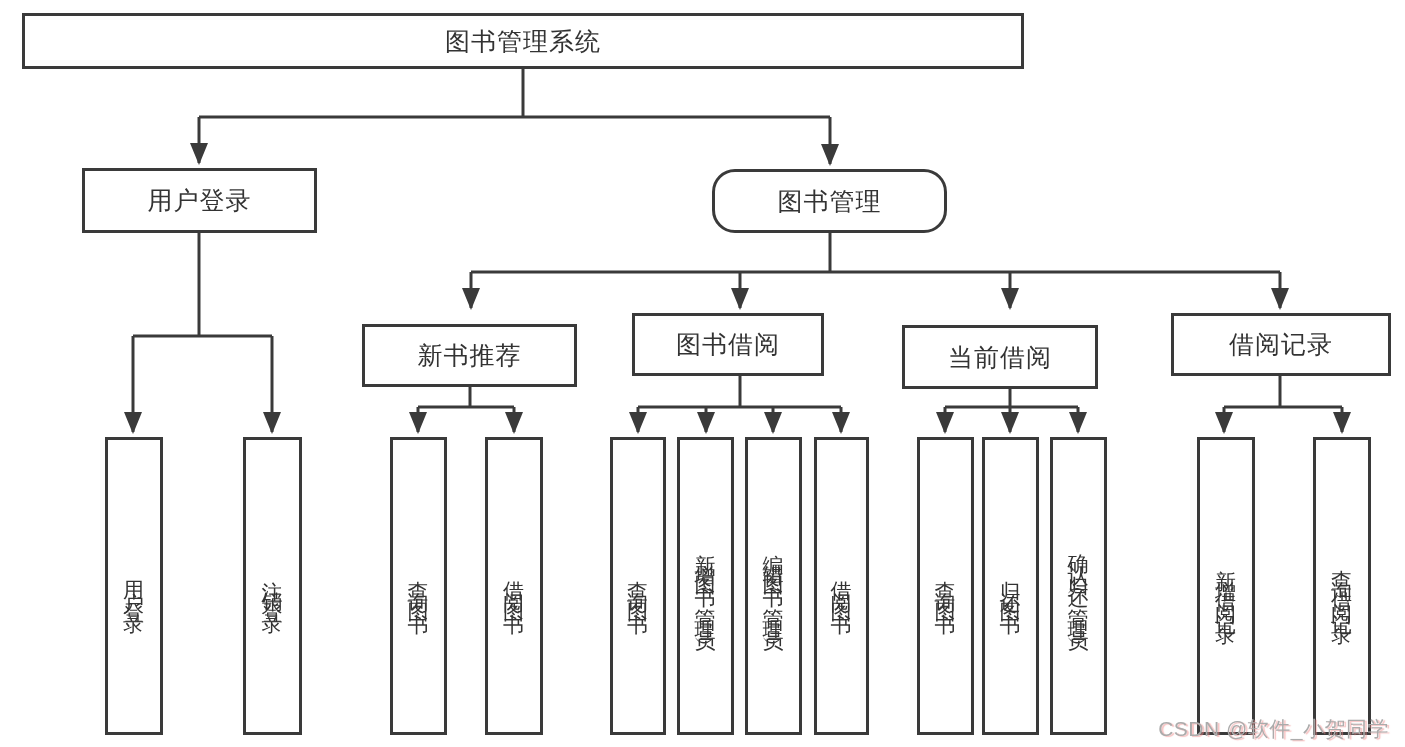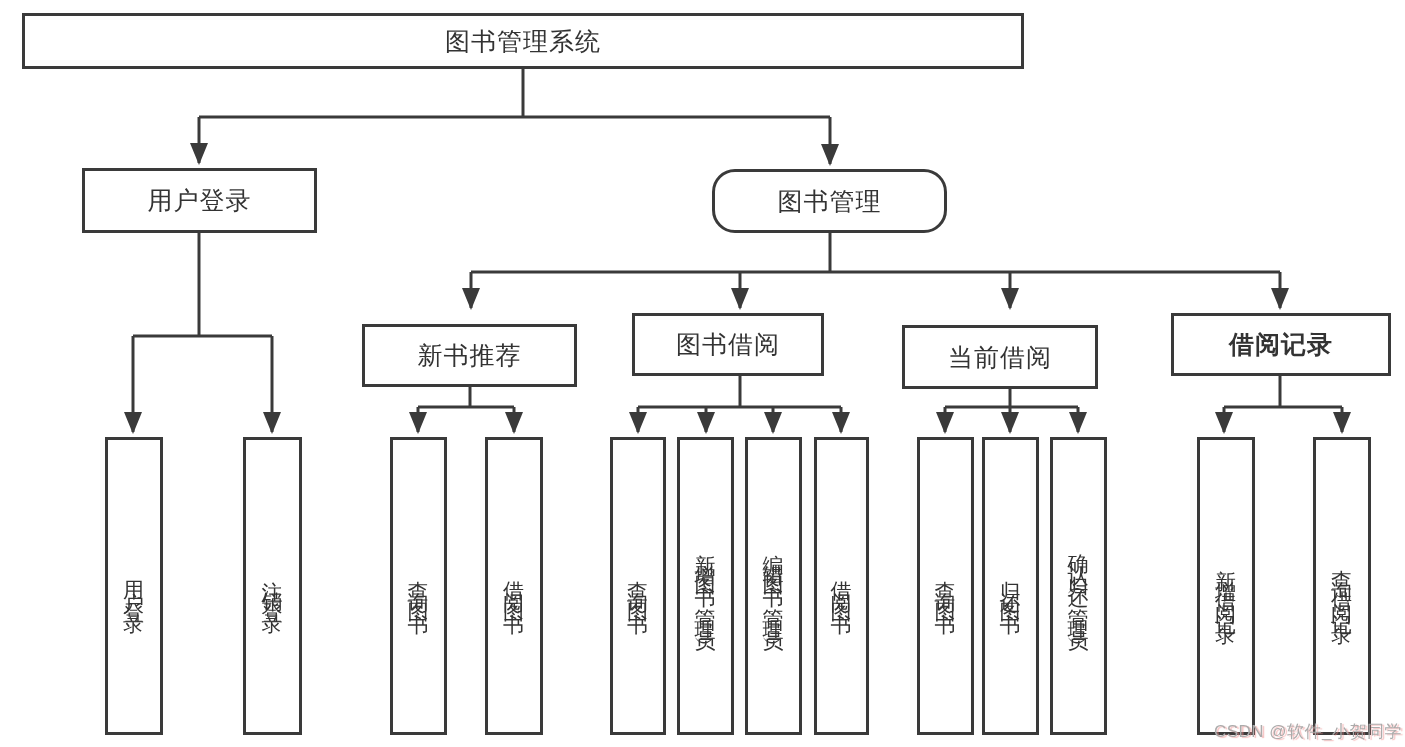--- a/index.html
+++ b/index.html
@@ -34,23 +34,23 @@
     letter-spacing: 11px;
   }
   .leaf .vtext {
     writing-mode: vertical-rl;
     text-orientation: mixed;
     white-space: nowrap;
     line-height: 1;
   }
   #watermark {
     position: absolute;
-    right: 3px;
+    right: 16px;
     bottom: 4px;
-    font-size: 17px;
+    font-size: 21px;
     color: #ababab;
     letter-spacing: 0.5px;
     text-shadow: 2px 1px 1px rgba(240, 140, 140, 0.55);
     white-space: nowrap;
   }
 </style>
 </head>
 <body>
 
 <div id="canvas">
@@ -111,21 +111,21 @@
   </svg>
 
   <div class="box" style="left:22px; top:13px; width:1002px; height:56px;">图书管理系统</div>
 
   <div class="box" style="left:82px; top:168px; width:235px; height:65px;">用户登录</div>
   <div class="box" style="left:712px; top:169px; width:235px; height:64px;border-radius:23px;">图书管理</div>
 
   <div class="box" style="left:362px; top:324px; width:215px; height:63px;">新书推荐</div>
   <div class="box" style="left:632px; top:313px; width:192px; height:63px;">图书借阅</div>
   <div class="box" style="left:902px; top:312px; width:196px; height:64px;margin-top:13px;">当前借阅</div>
-  <div class="box" style="left:1171px; top:313px; width:220px; height:63px;font-weight:bold;">借阅记录</div>
+  <div class="box" style="left:1171px; top:313px; width:220px; height:63px;">借阅记录</div>
 
   <div class="box leaf" style="left:105px; top:437px; width:58px; height:298px;">
     <span class="vtext">用户登录</span>
   </div>
   <div class="box leaf" style="left:243px; top:437px; width:59px; height:298px;">
     <span class="vtext">注销登录</span>
   </div>
 
   <div class="box leaf" style="left:390px; top:437px; width:57px; height:298px;">
     <span class="vtext">查询图书</span>

